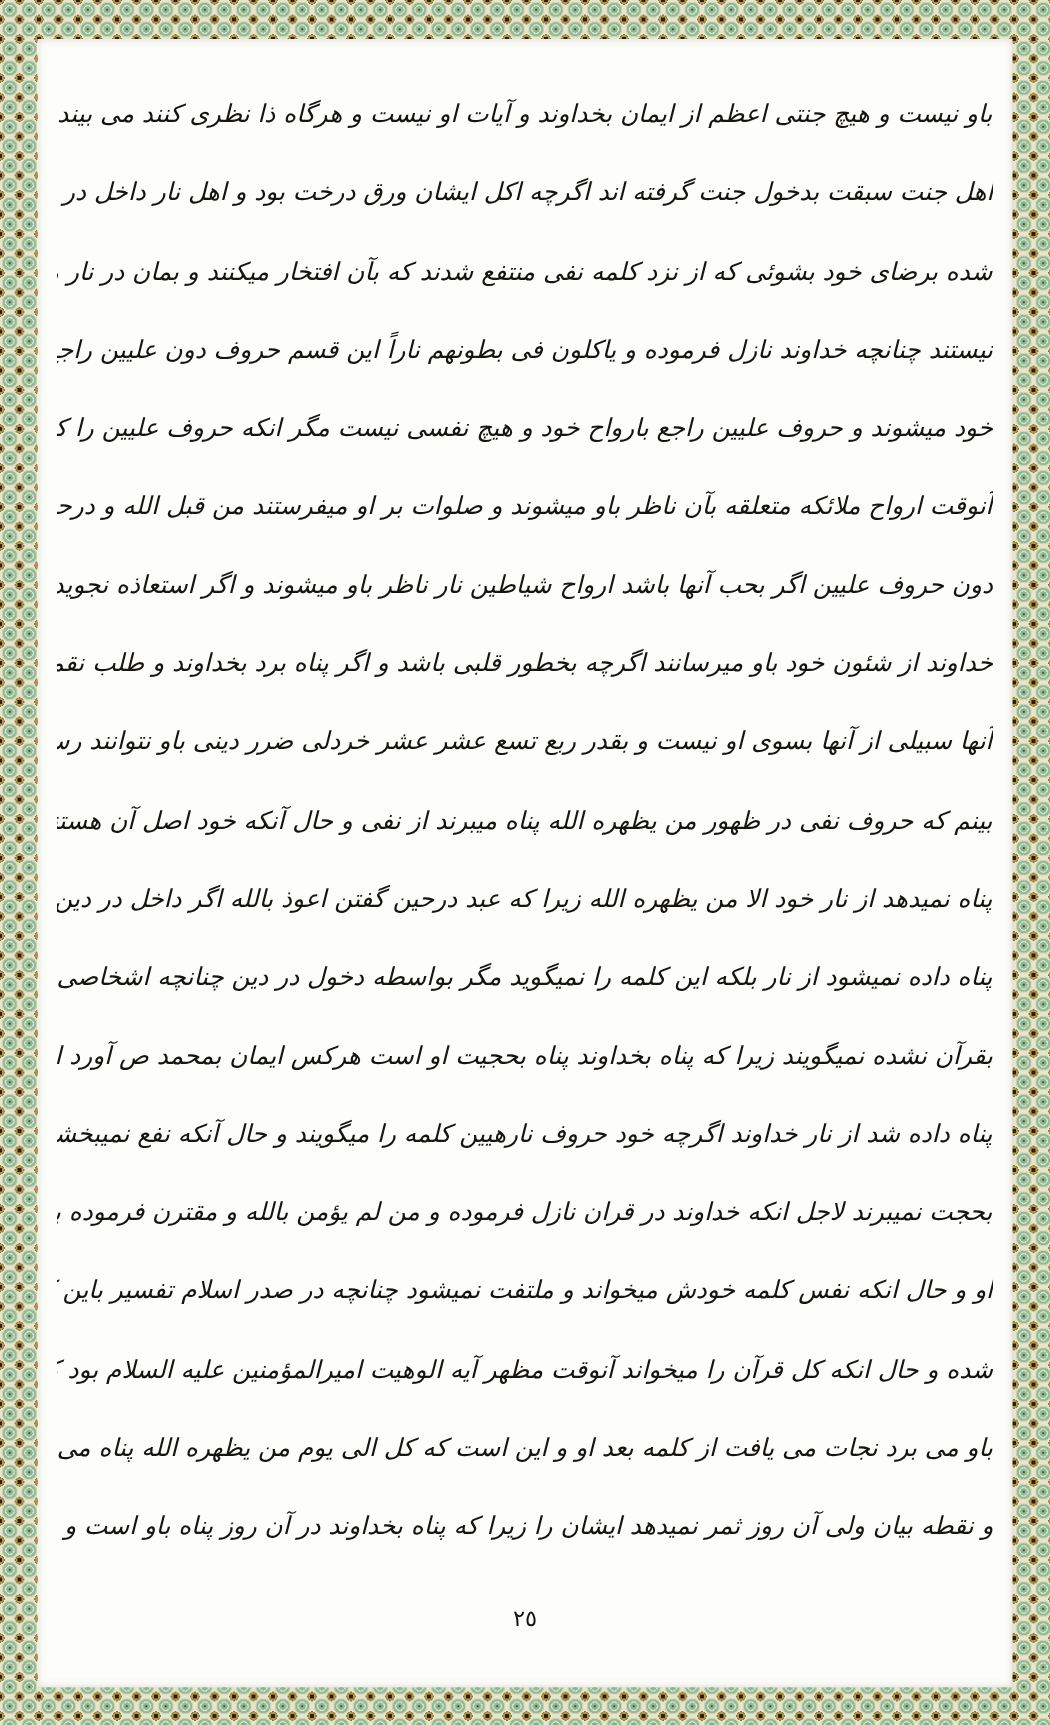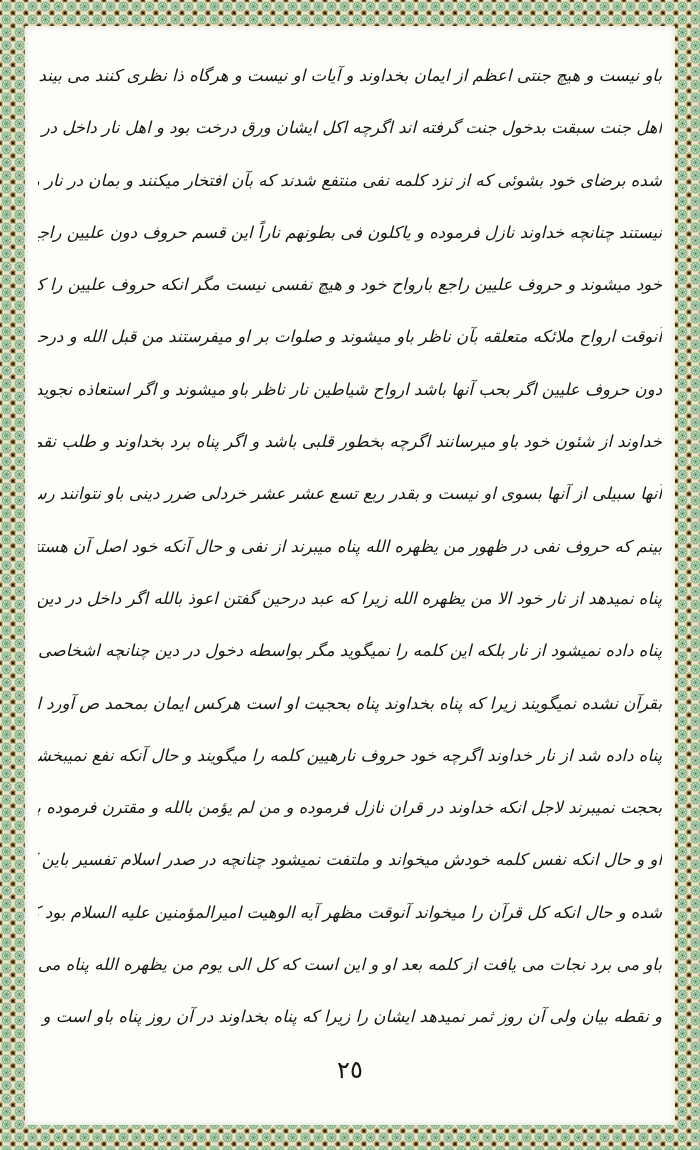--- a/index.html
+++ b/index.html
@@ -38,23 +38,23 @@
     white-space:nowrap;
     text-align:justify;
     text-align-last:justify;
     -moz-text-align-last:justify;
     overflow:hidden;
   }
   
   .folio{
     direction:rtl;
     text-align:center;
-    margin-top:12px;
+    margin-top:26px;
     font-family:"DejaVu Sans",sans-serif;
-    font-size:24px;
+    font-size:15px;
     color:#16140f;
   }
 </style>
 </head>
 <body>
 
 <div class="frame">
   <div class="page">
     <div class="text-block">
       <div class="line">باو نیست و هیچ جنتی اعظم از ایمان بخداوند و آیات او نیست و هرگاه ذا نظری کنند می بیند که چگونه</div>

